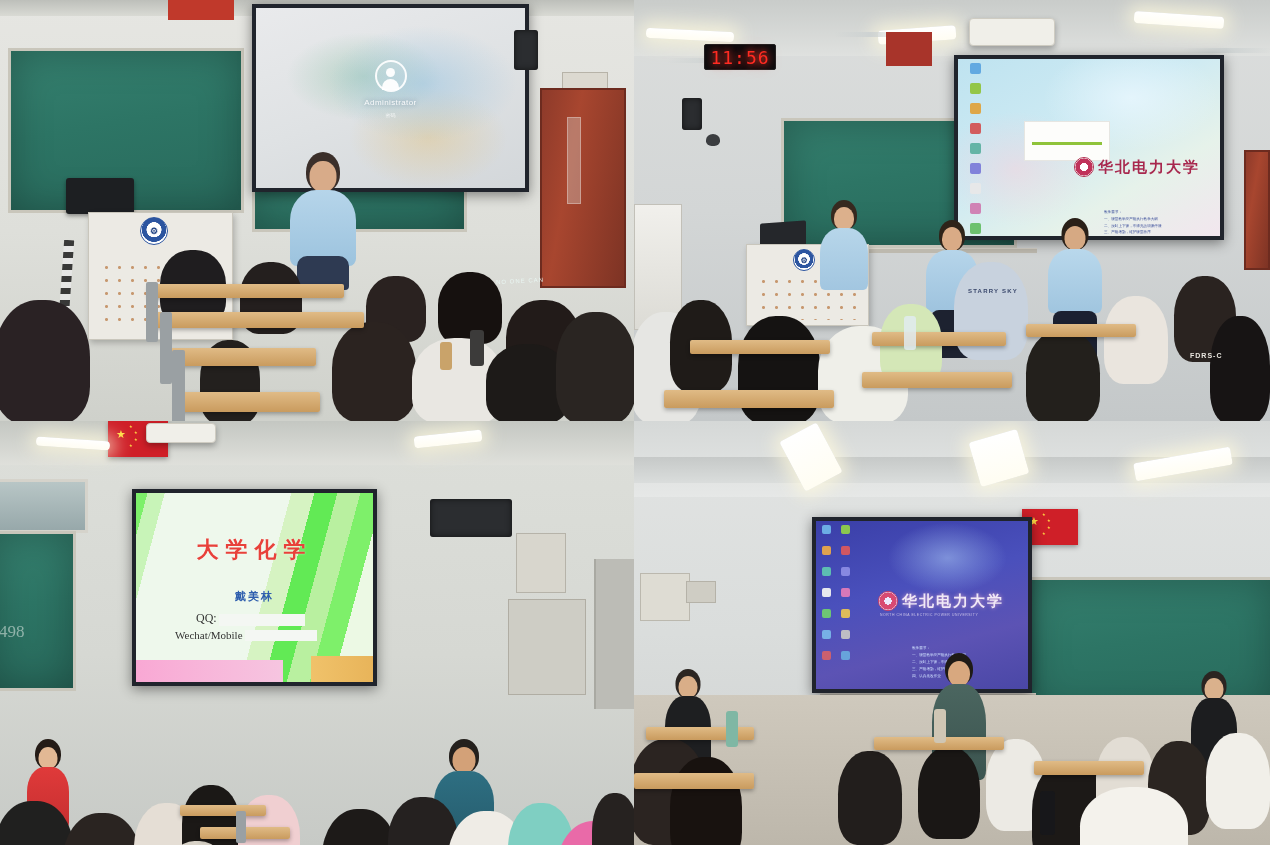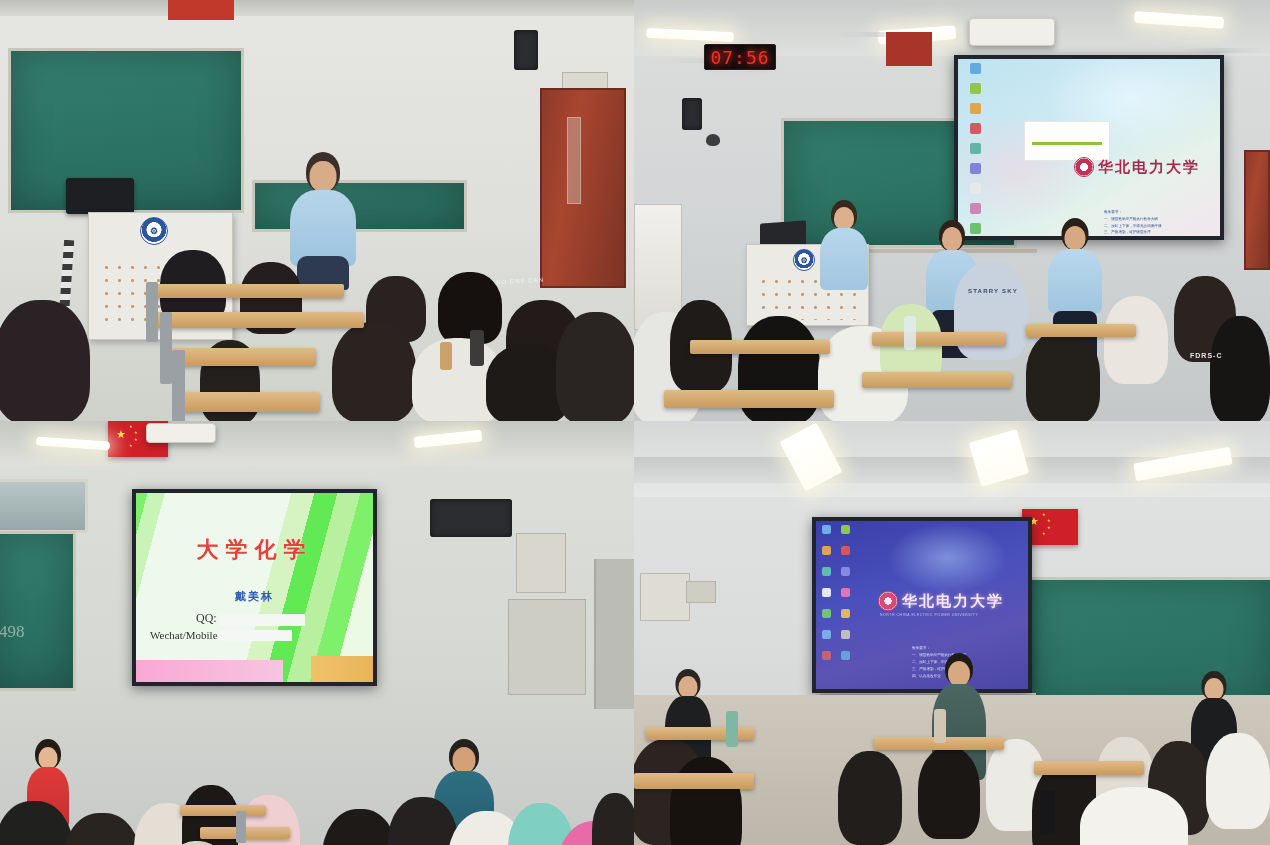--- a/index.html
+++ b/index.html
@@ -250,21 +250,21 @@
   #p3 .slide-author {
     position:absolute; left:0; right:0; top:96px; text-align:center;
     font-family:"Liberation Serif", serif; font-weight:bold;
     font-size:11px; letter-spacing:2px; color:#2f5fae;
   }
   #p3 .slide-qq {
     position:absolute; left:60px; top:118px; font-family:"Liberation Serif", serif;
     font-size:12px; color:#333; display:flex; align-items:flex-end; gap:2px;
   }
   #p3 .slide-wx {
-    position:absolute; left:14px; top:136px; font-family:"Liberation Serif", serif;
+    position:absolute; left:39px; top:136px; font-family:"Liberation Serif", serif;
     font-size:11px; color:#333; display:flex; align-items:flex-end; gap:2px;
   }
   #p3 .redact { display:inline-block; height:12px; width:86px; background:#f4f7f3; }
   #p3 .redact.w2 { width:72px; height:11px; }
   #p3 .board3 { left:-10px; top:110px; width:86px; height:160px; }
   #p3 .board3 .chalk { left:6px; top:88px; font-size:17px; }
   #p3 .window3 { position:absolute; left:-4px; top:58px; width:92px; height:54px;
      background:linear-gradient(180deg,#b8c6c6,#97a8aa); border:3px solid #d5d3cb; }
   #p3 .tube3a { left:36px; top:18px; width:74px; height:9px; transform: rotate(4deg); }
   #p3 .tube3b { left:414px; top:12px; width:68px; height:12px; transform: rotate(-6deg); }
@@ -326,20 +326,27 @@
 <div class="collage">
 
   <div class="panel" id="p1">
     <div class="wall"></div>
     <div class="ceilingband"></div>
     <div class="redbanner"></div>
 
     <div class="board board1"></div>
     <div class="board boardR"></div>
 
+    <div class="screen scr">
+      <div class="loginwrap">
+        <div class="avatarcircle"></div>
+        <div class="loginname">Administrator</div>
+        <div class="loginsub">密码</div>
+      </div>
+    </div>
 
     <div class="monitor"></div>
     <div class="podium pod">
       <div class="emblem emb1">⚙</div>
       <div class="dots"></div>
     </div>
     <div class="cable"></div>
 
     <div class="speaker spk1"></div>
     <div class="panelbox wallpanel1"></div>
@@ -384,21 +391,21 @@
     <div class="ceilingband"></div>
 
     <div class="lamp tube" style="left:12px; top:30px; width:88px; height:10px; transform:rotate(3deg);"></div>
     <div class="lamp tube" style="left:244px; top:28px; width:78px; height:14px; transform:rotate(-4deg);"></div>
     <div class="lamp tube" style="left:500px; top:14px; width:90px; height:12px; transform:rotate(4deg);"></div>
     <div class="fan" style="left:32px; top:58px; width:106px;"></div>
     <div class="fan" style="left:200px; top:32px; width:70px;"></div>
     <div class="fan" style="left:548px; top:48px; width:90px;"></div>
 
     <div class="clock">
-      <span>07:56</span>
+      <span>11:56</span>
     </div>
 
     <div class="redpanel"></div>
     <div class="projector proj"></div>
     <div class="speaker spk2"></div>
     <div class="cam"></div>
 
     <div class="board"></div>
     <div class="tray trayline"></div>
 

